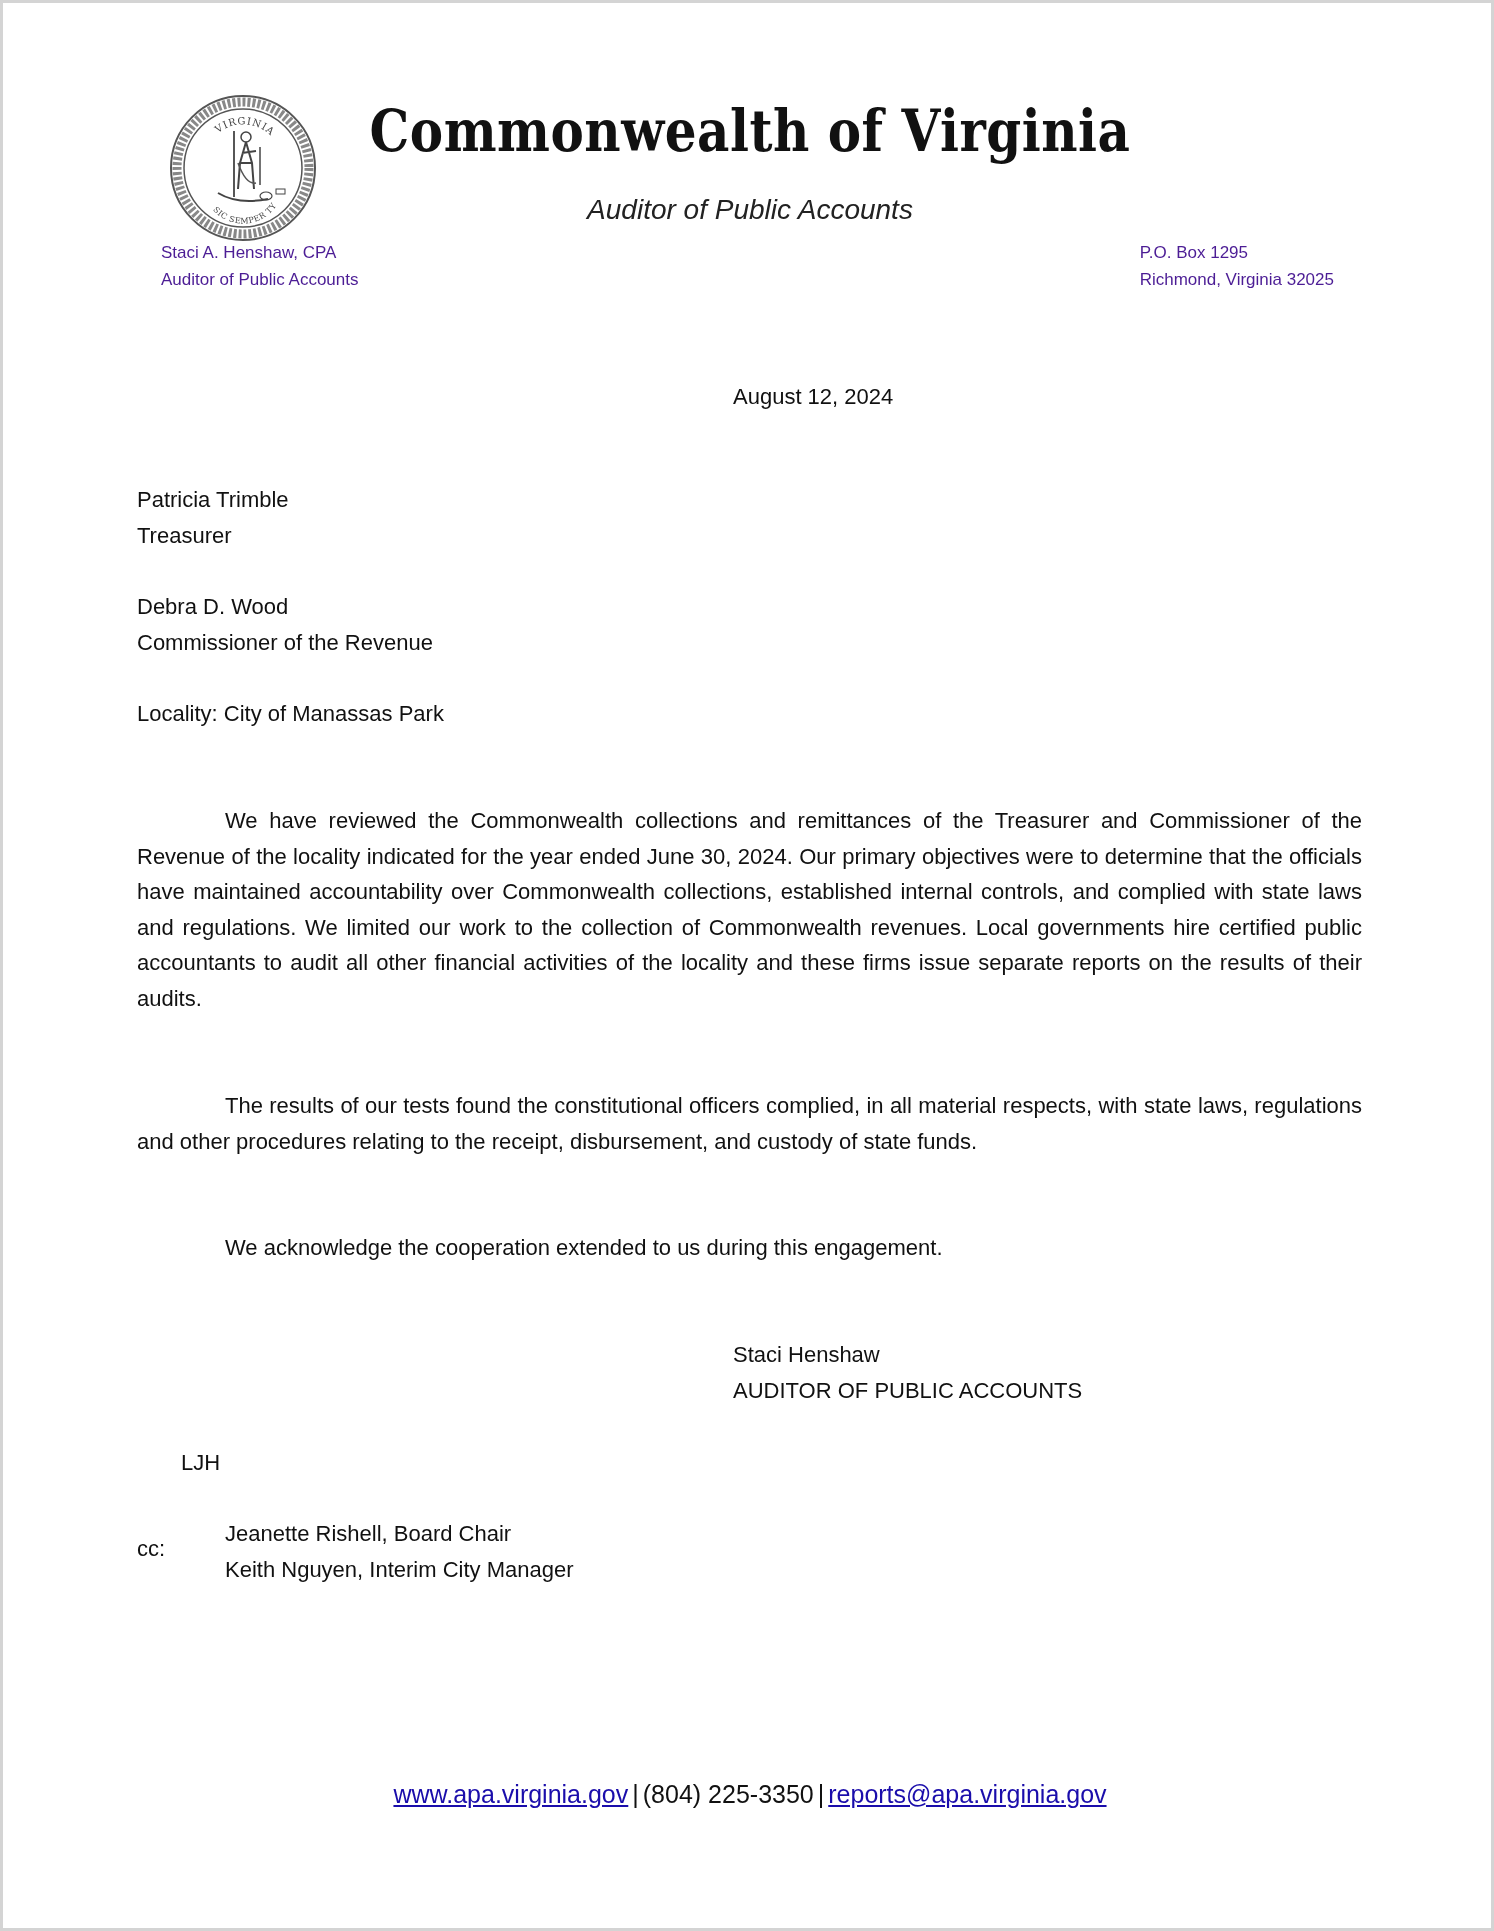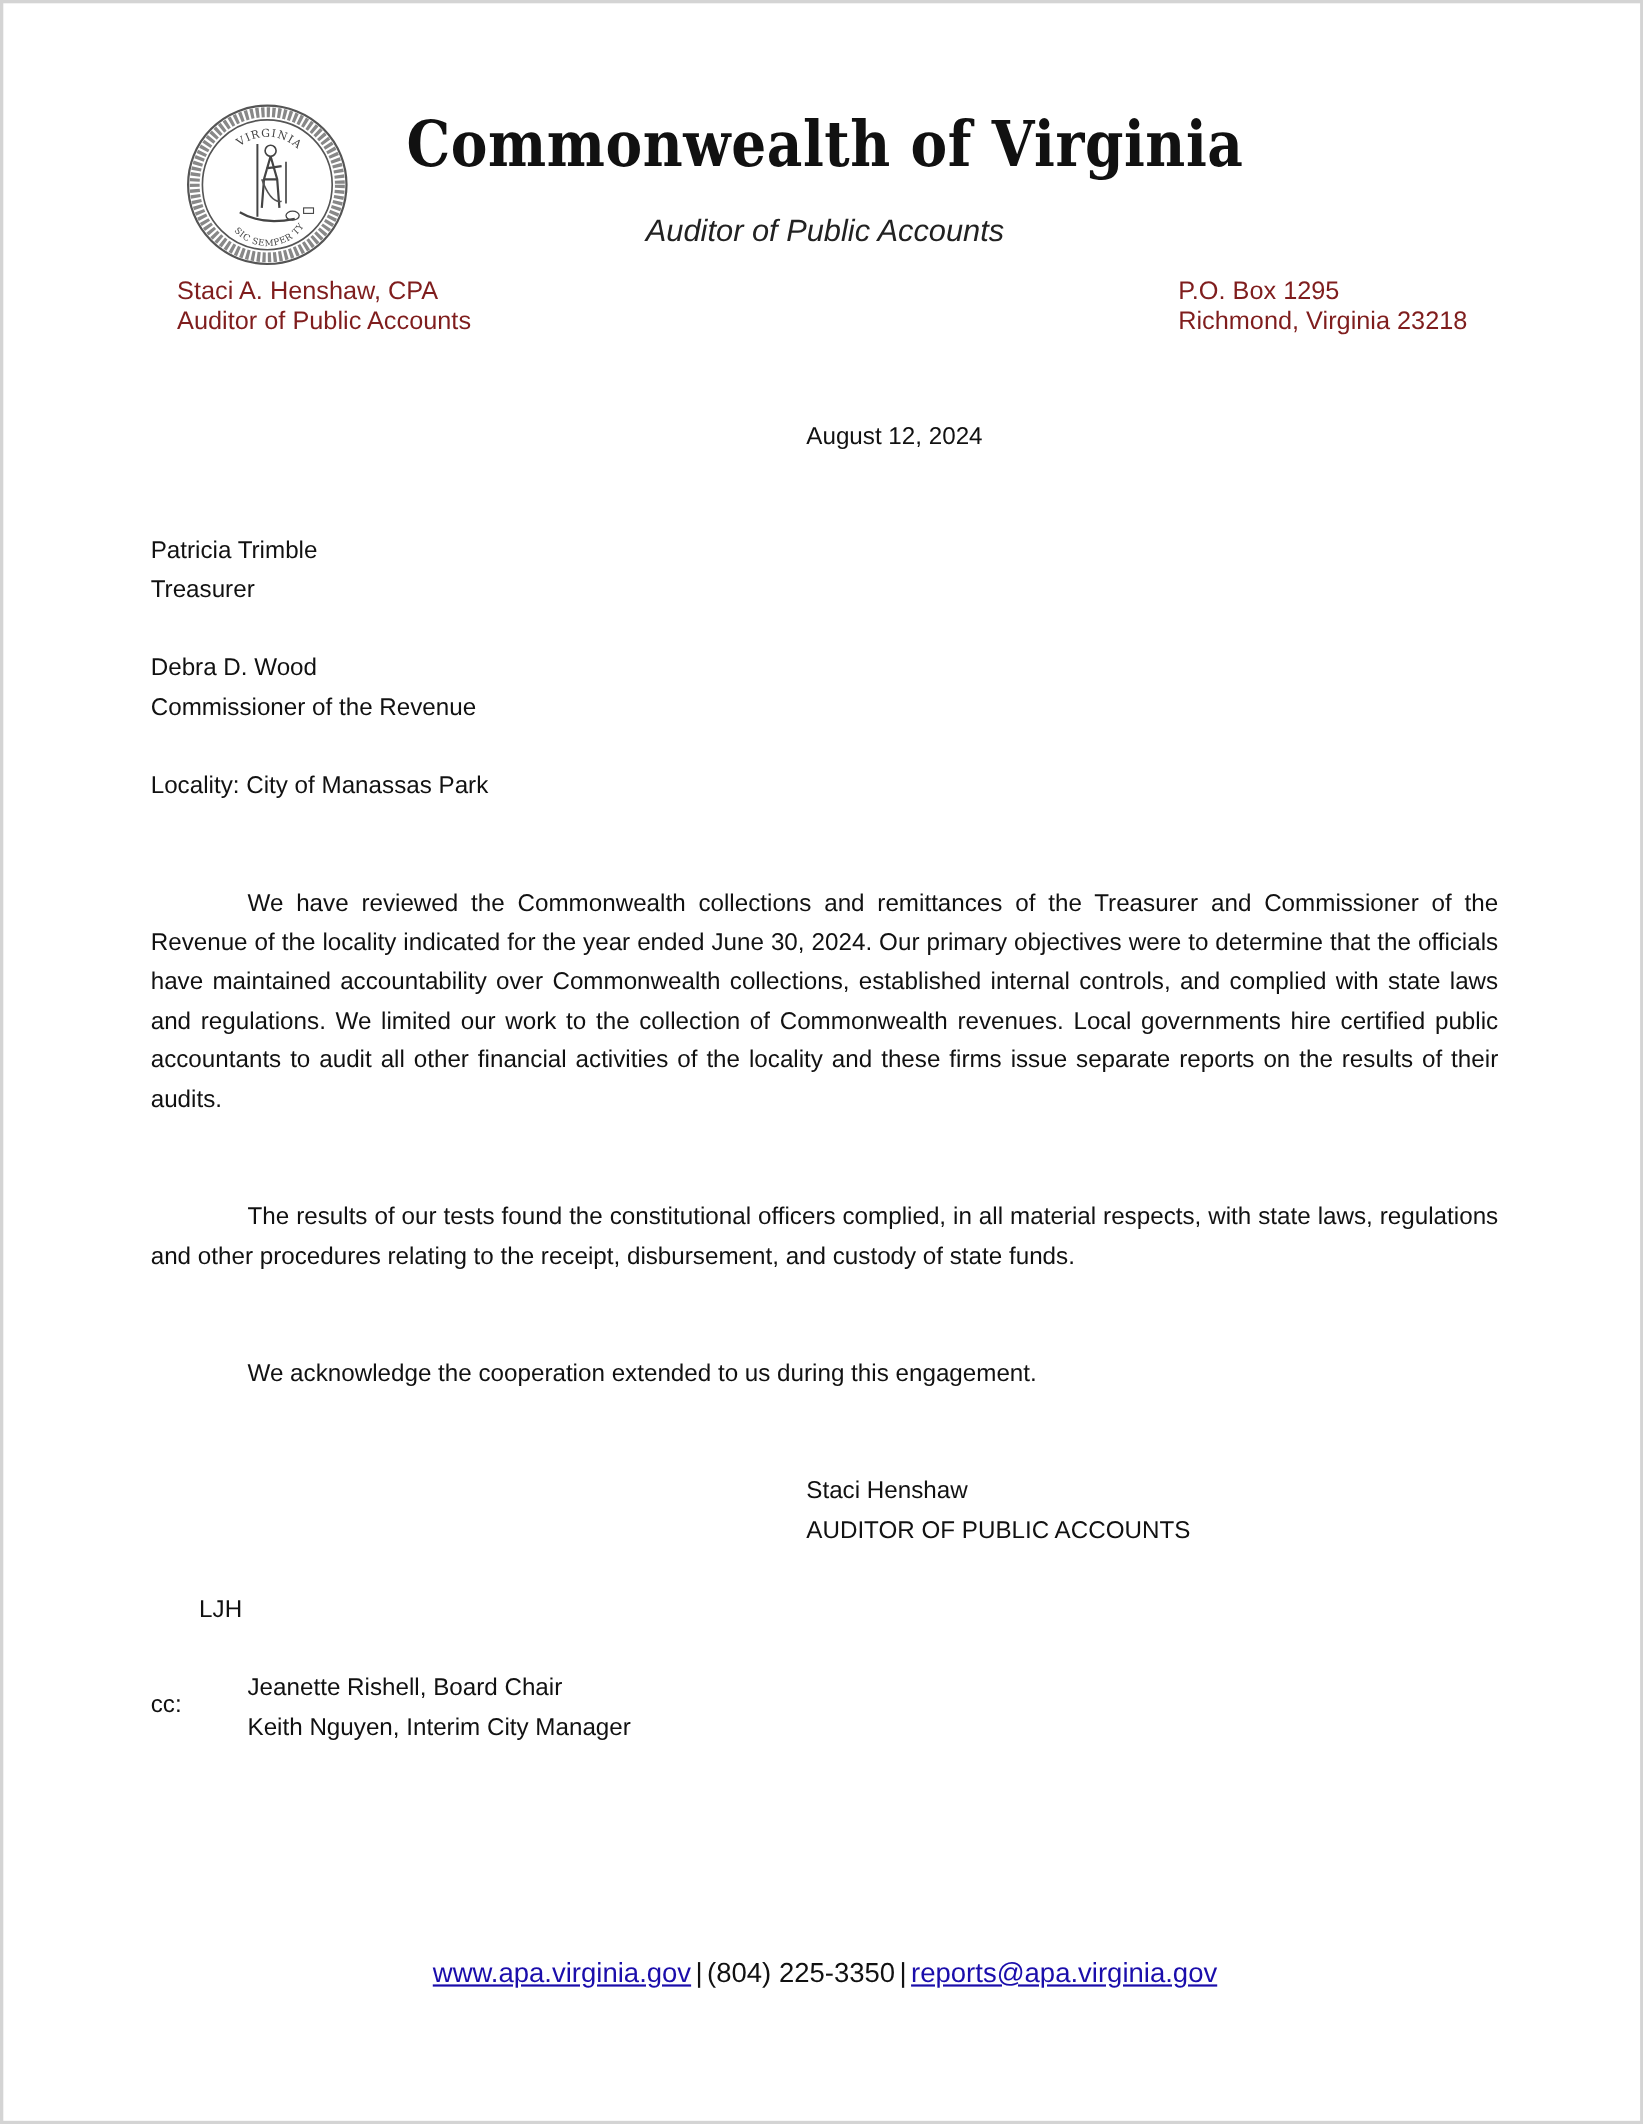--- a/index.html
+++ b/index.html
@@ -10,21 +10,21 @@
   .abs { position: absolute; white-space: nowrap; }
 
   .seal { position: absolute; left: 165px; top: 90px; width: 150px; height: 150px; }
 
   .title { position: absolute; left: 0; width: 1494px; top: 98px; text-align: center;
            font-family: "DejaVu Serif", "Liberation Serif", serif; font-weight: bold;
            font-size: 50px; letter-spacing: 0.5px; color: #111; transform: scaleY(1.15); }
   .subtitle { position: absolute; left: 0; width: 1494px; top: 191px; text-align: center;
               font-style: italic; font-size: 28px; color: #222; }
 
-  .addr { position: absolute; top: 248px; font-size: 23px; line-height: 27px; color: #7f1d1d; }
+  .addr { position: absolute; top: 236px; font-size: 17px; line-height: 27px; color: #4c1d95; }
   .addr-left { left: 158px; text-align: left; }
   .addr-right { right: 157px; text-align: left; }
 
   .body-text { font-size: 22px; line-height: 35.5px; color: #111; }
 
   .date { left: 730px; top: 376px; }
 
   .block { position: absolute; left: 134px; }
   .block div { white-space: nowrap; }
 
@@ -77,21 +77,21 @@
 
   <div class="title">Commonwealth of Virginia</div>
   <div class="subtitle">Auditor of Public Accounts</div>
 
   <div class="addr addr-left">
     <div>Staci A. Henshaw, CPA</div>
     <div>Auditor of Public Accounts</div>
   </div>
   <div class="addr addr-right">
     <div>P.O. Box 1295</div>
-    <div>Richmond, Virginia 23218</div>
+    <div>Richmond, Virginia 32025</div>
   </div>
 
   <div class="abs body-text date">August 12, 2024</div>
 
   <div class="block body-text" style="top:479px;">
     <div>Patricia Trimble</div>
     <div>Treasurer</div>
   </div>
   <div class="block body-text" style="top:586px;">
     <div>Debra D. Wood</div>

